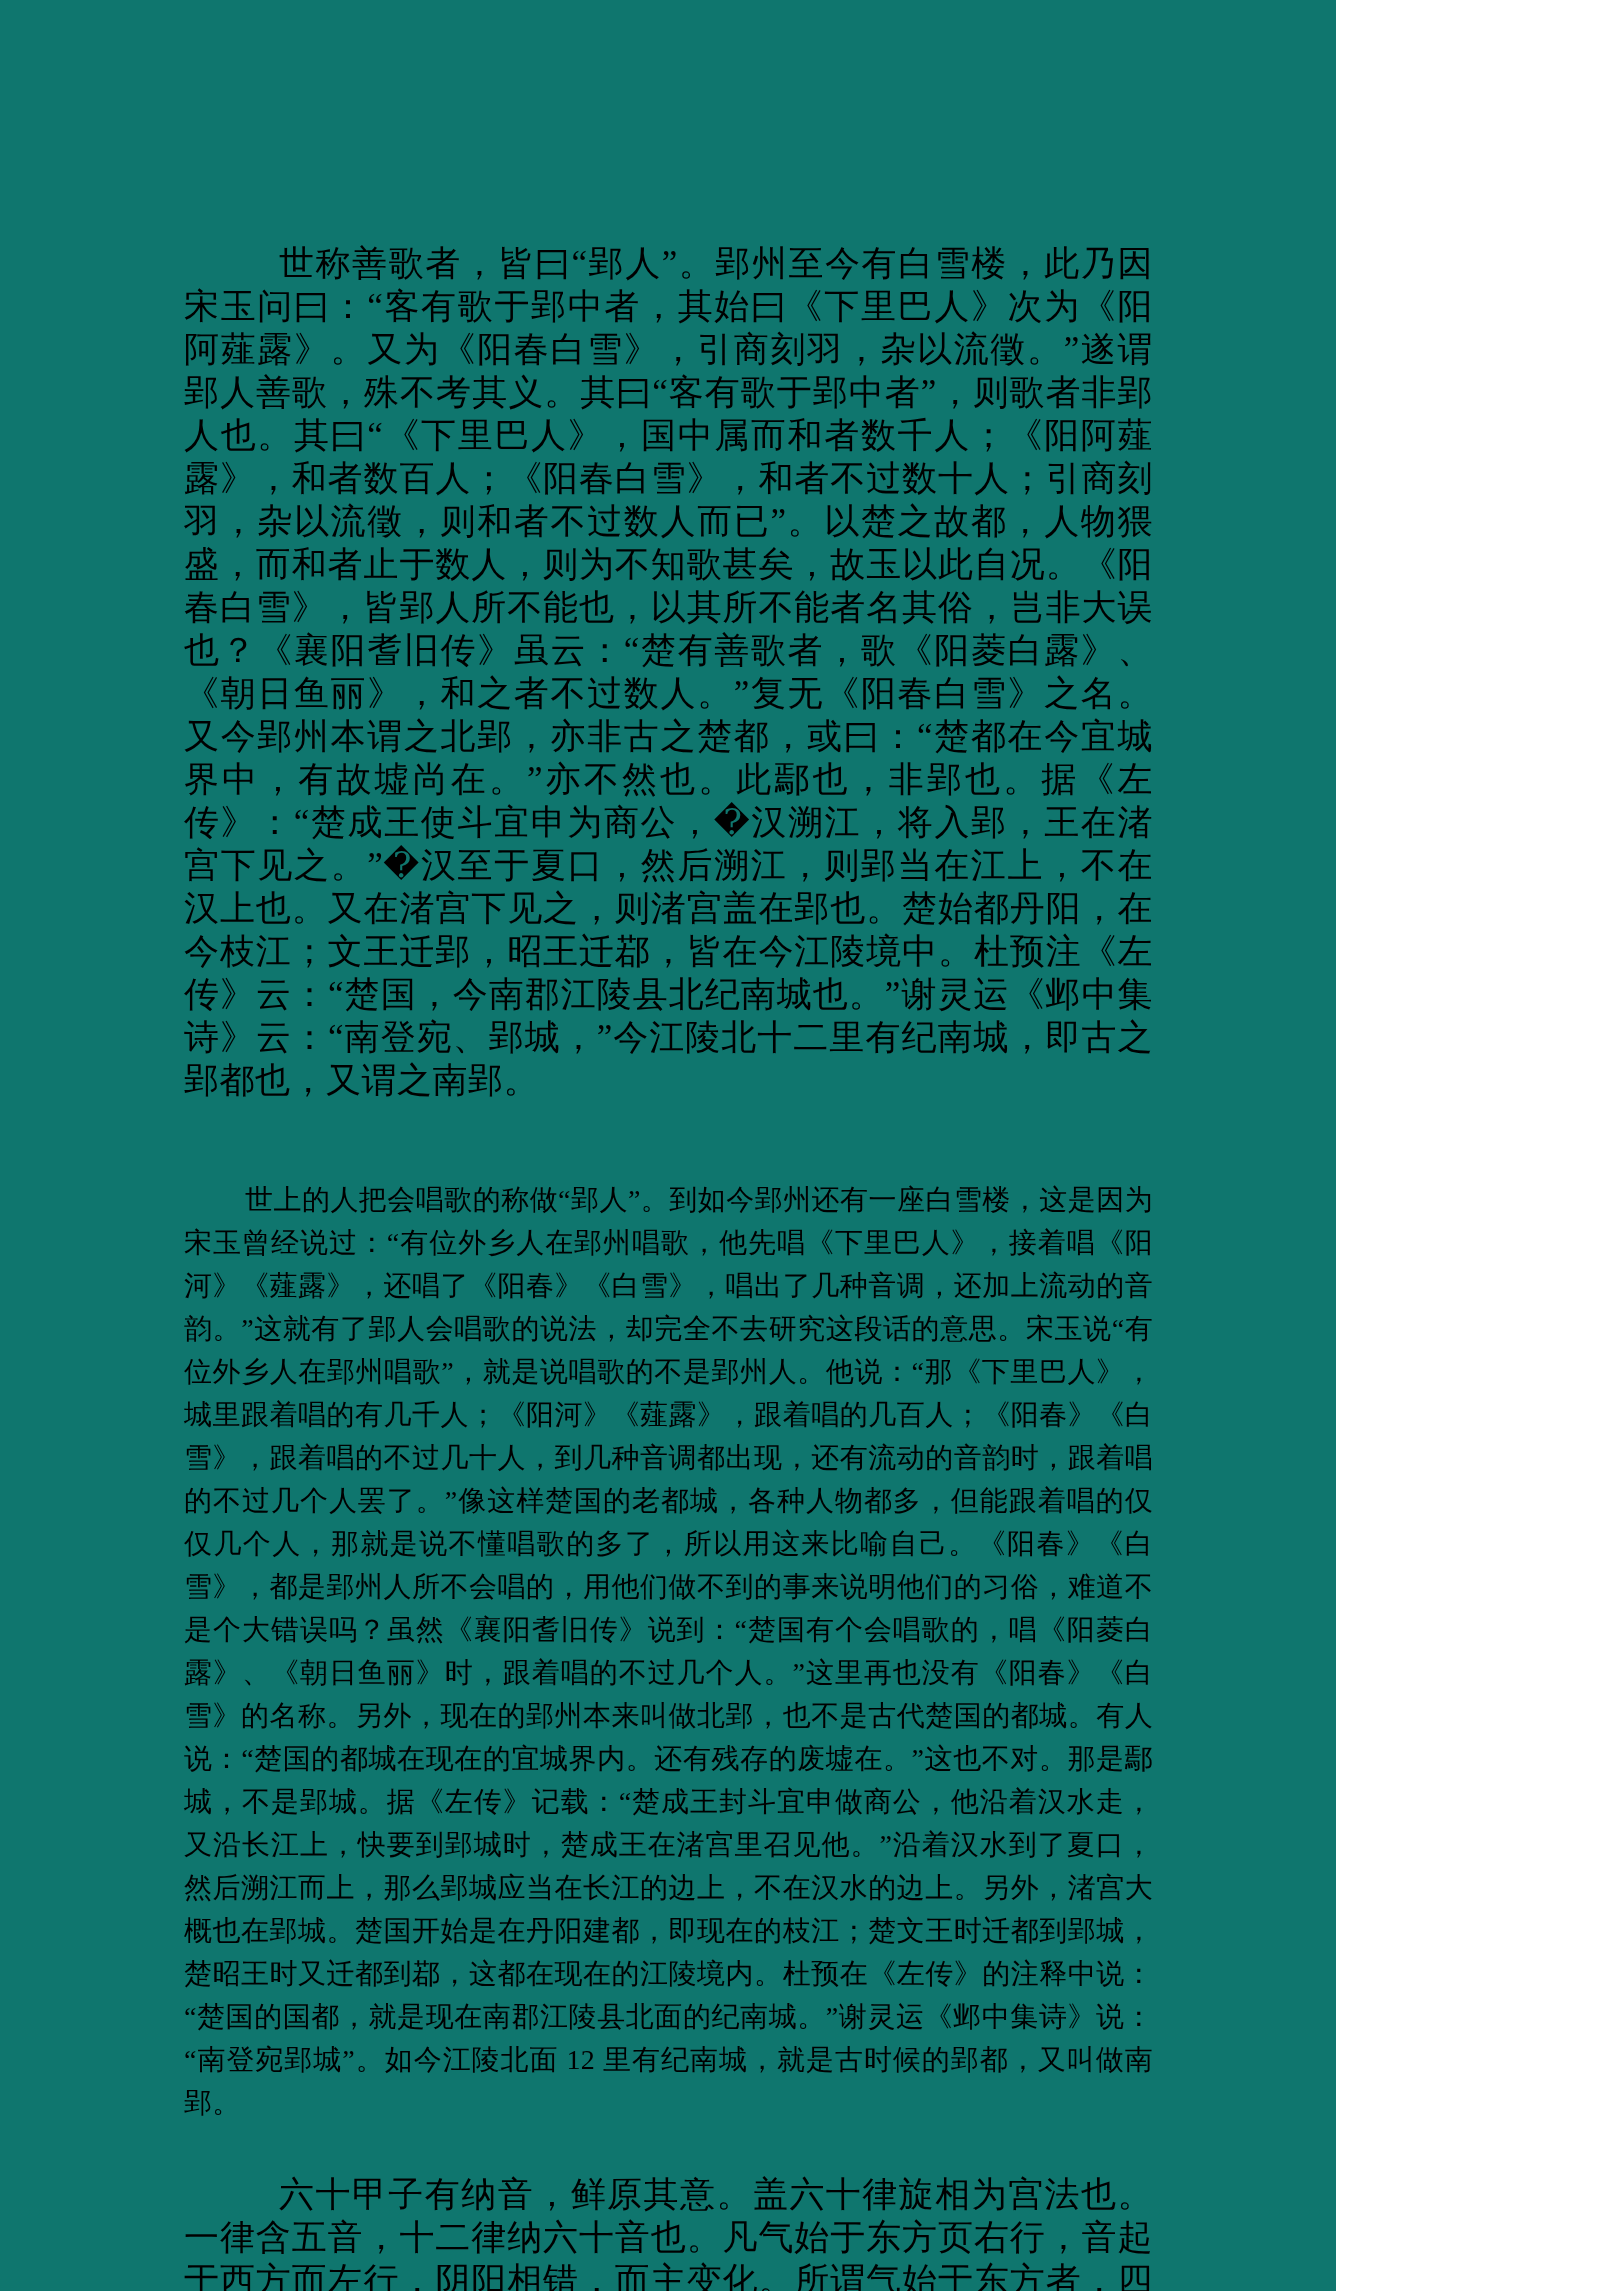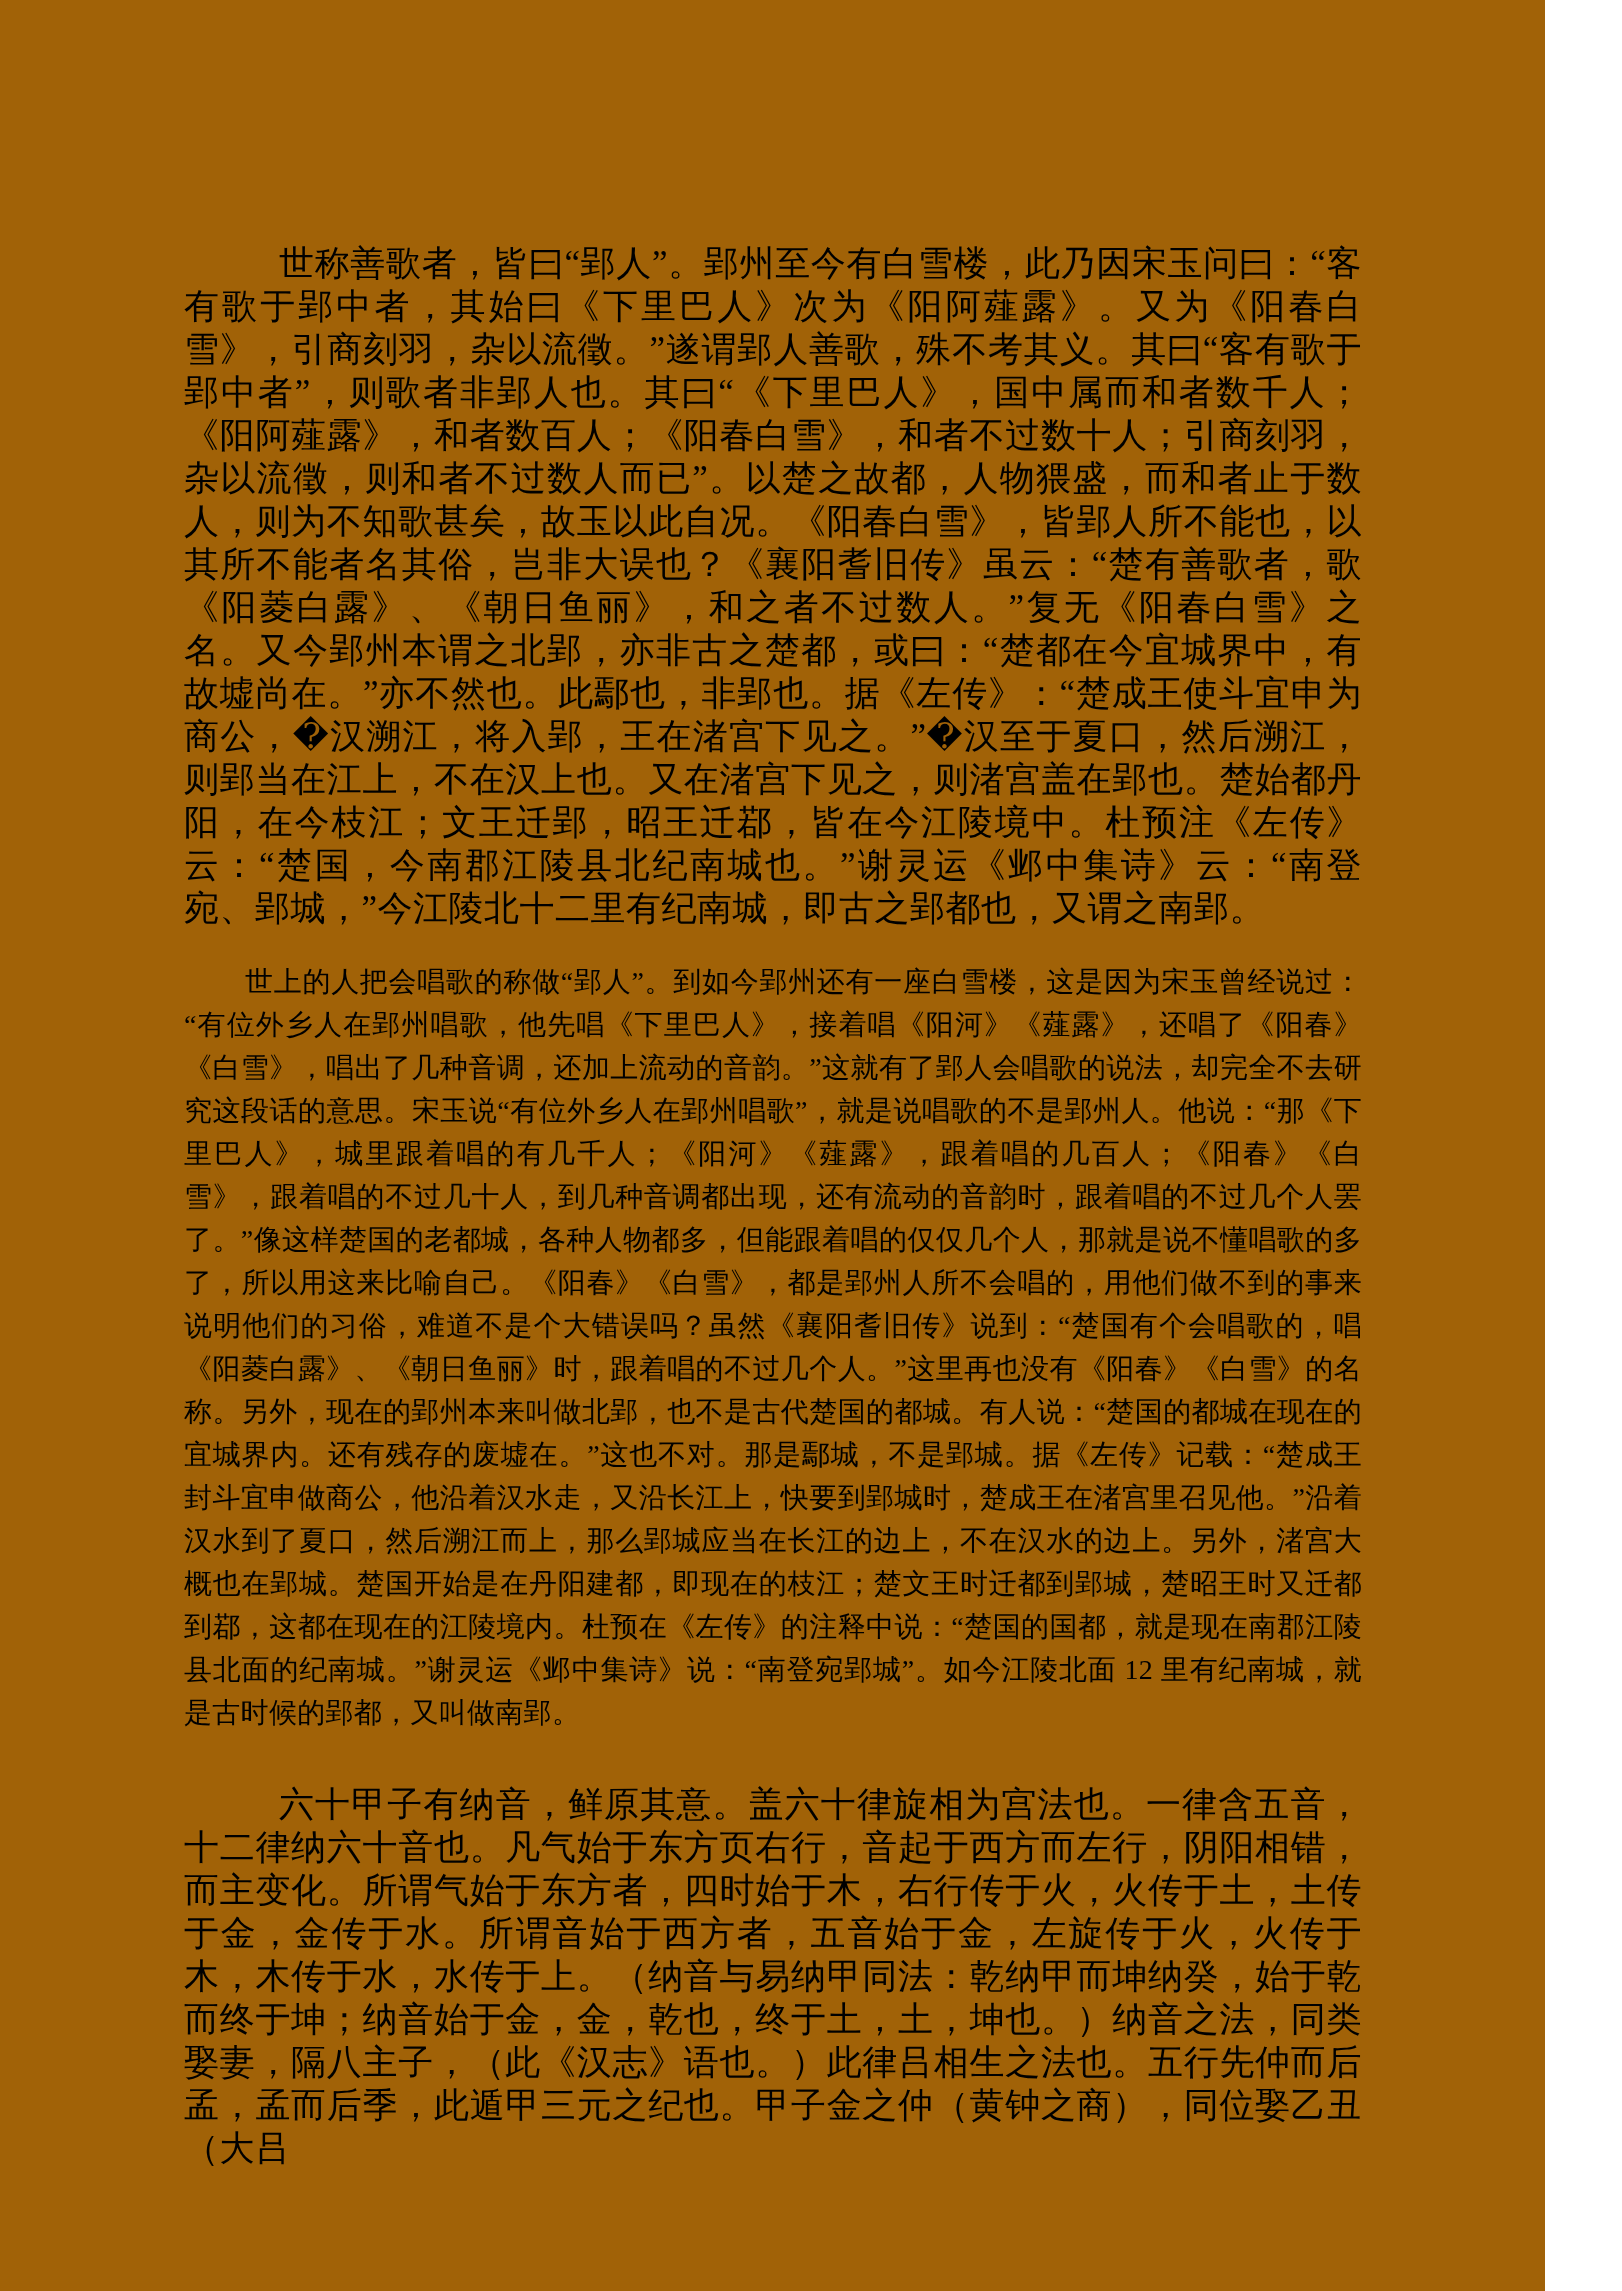--- a/index.html
+++ b/index.html
@@ -12,44 +12,44 @@
     height: 2292px;
     position: relative;
     overflow: hidden;
     font-family: "Liberation Serif", "DejaVu Serif", serif;
     color: #000000;
   }
   .page {
     position: absolute;
     top: 0;
     left: 0;
-    width: 1545px;
+    width: 1336px;
     height: 2292px;
     box-sizing: border-box;
     padding: 242px 183px 0 184px;
-    background: #a16207;
+    background: #0f766e;
   }
   .para {
     margin: 0;
     text-align: justify;
     text-justify: inter-ideograph;
     word-break: break-all;
     overflow-wrap: break-word;
   }
   .para-classical {
     font-size: 35px;
     line-height: 43px;
     text-indent: 95px;
     letter-spacing: 0.5px;
   }
   .para-translation {
     font-size: 28px;
     line-height: 43px;
     text-indent: 61px;
-    margin-top: 30px;
+    margin-top: 76px;
     margin-bottom: 49px;
     letter-spacing: 0.3px;
   }
 </style>
 </head>
 <body>
 
 <div class="page">
   <p class="para para-classical">世称善歌者，皆曰“郢人”。郢州至今有白雪楼，此乃因宋玉问曰：“客有歌于郢中者，其始曰《下里巴人》次为《阳阿薤露》。又为《阳春白雪》，引商刻羽，杂以流徵。”遂谓郢人善歌，殊不考其义。其曰“客有歌于郢中者”，则歌者非郢人也。其曰“《下里巴人》，国中属而和者数千人；《阳阿薤露》，和者数百人；《阳春白雪》，和者不过数十人；引商刻羽，杂以流徵，则和者不过数人而已”。以楚之故都，人物猥盛，而和者止于数人，则为不知歌甚矣，故玉以此自况。《阳春白雪》，皆郢人所不能也，以其所不能者名其俗，岂非大误也？《襄阳耆旧传》虽云：“楚有善歌者，歌《阳菱白露》、《朝日鱼丽》，和之者不过数人。”复无《阳春白雪》之名。又今郢州本谓之北郢，亦非古之楚都，或曰：“楚都在今宜城界中，有故墟尚在。”亦不然也。此鄢也，非郢也。据《左传》：“楚成王使斗宜申为商公，�汉溯江，将入郢，王在渚宫下见之。”�汉至于夏口，然后溯江，则郢当在江上，不在汉上也。又在渚宫下见之，则渚宫盖在郢也。楚始都丹阳，在今枝江；文王迁郢，昭王迁鄀，皆在今江陵境中。杜预注《左传》云：“楚国，今南郡江陵县北纪南城也。”谢灵运《邺中集诗》云：“南登宛、郢城，”今江陵北十二里有纪南城，即古之郢都也，又谓之南郢。</p>
 

